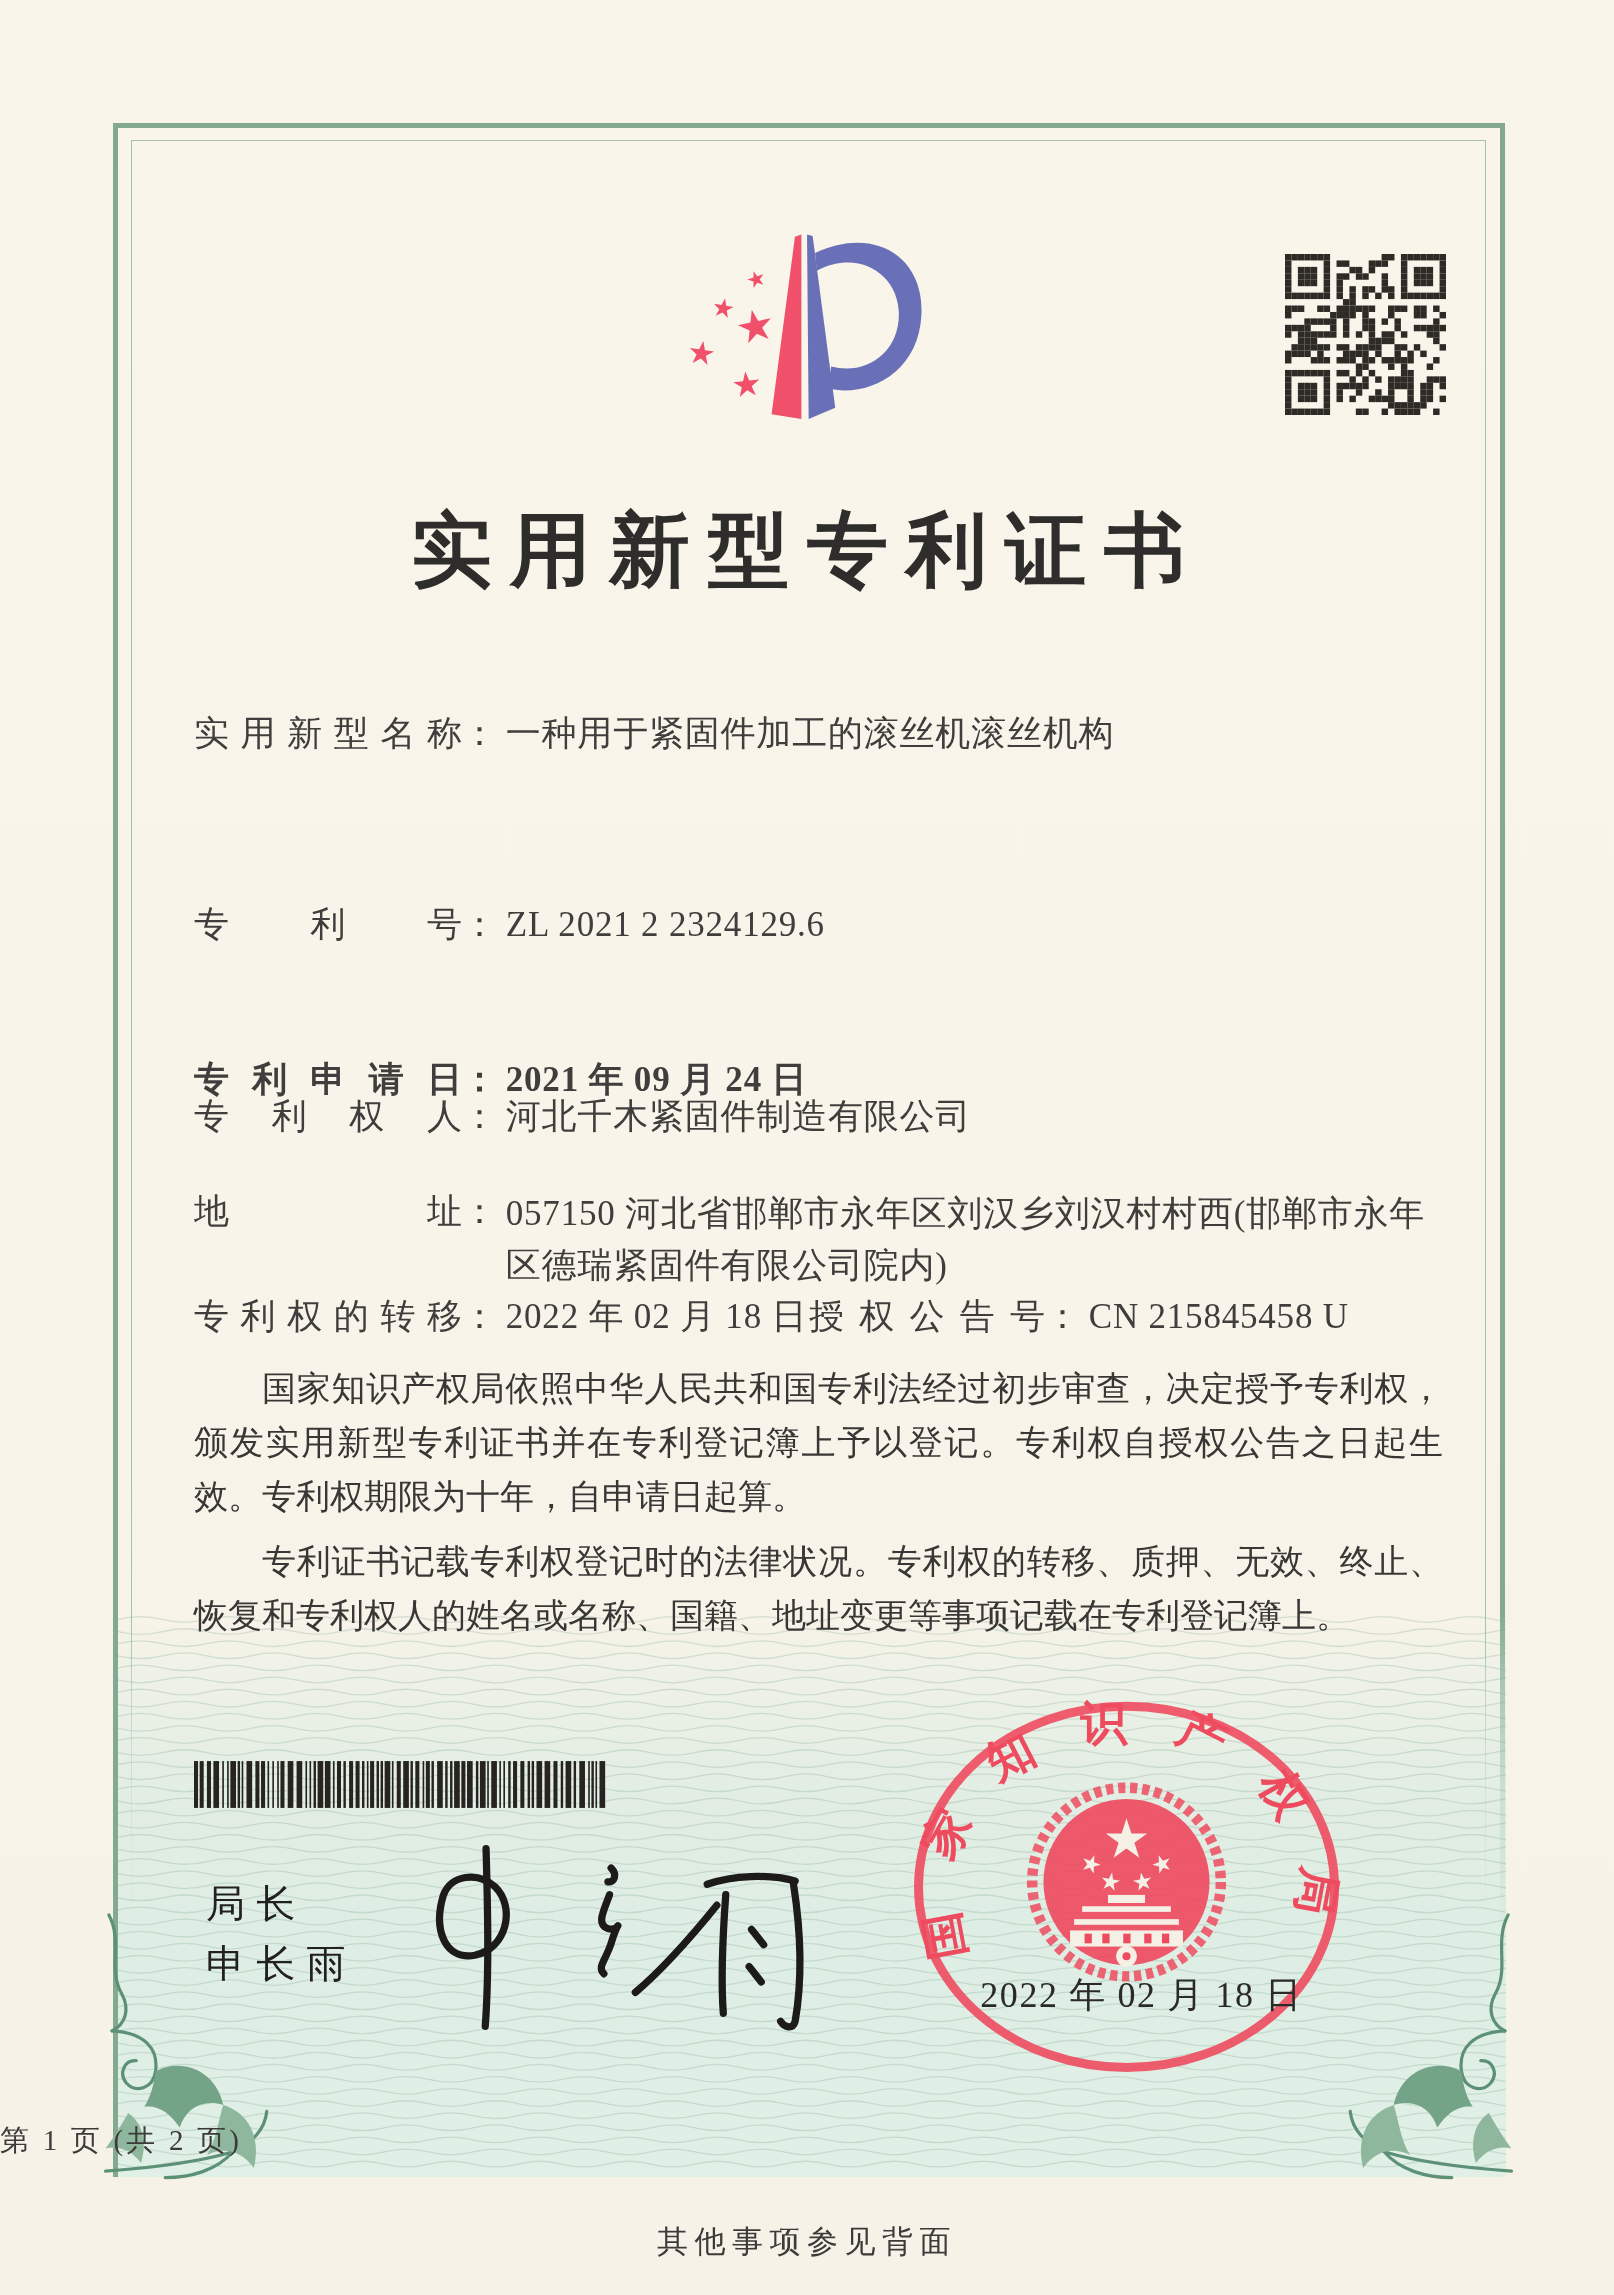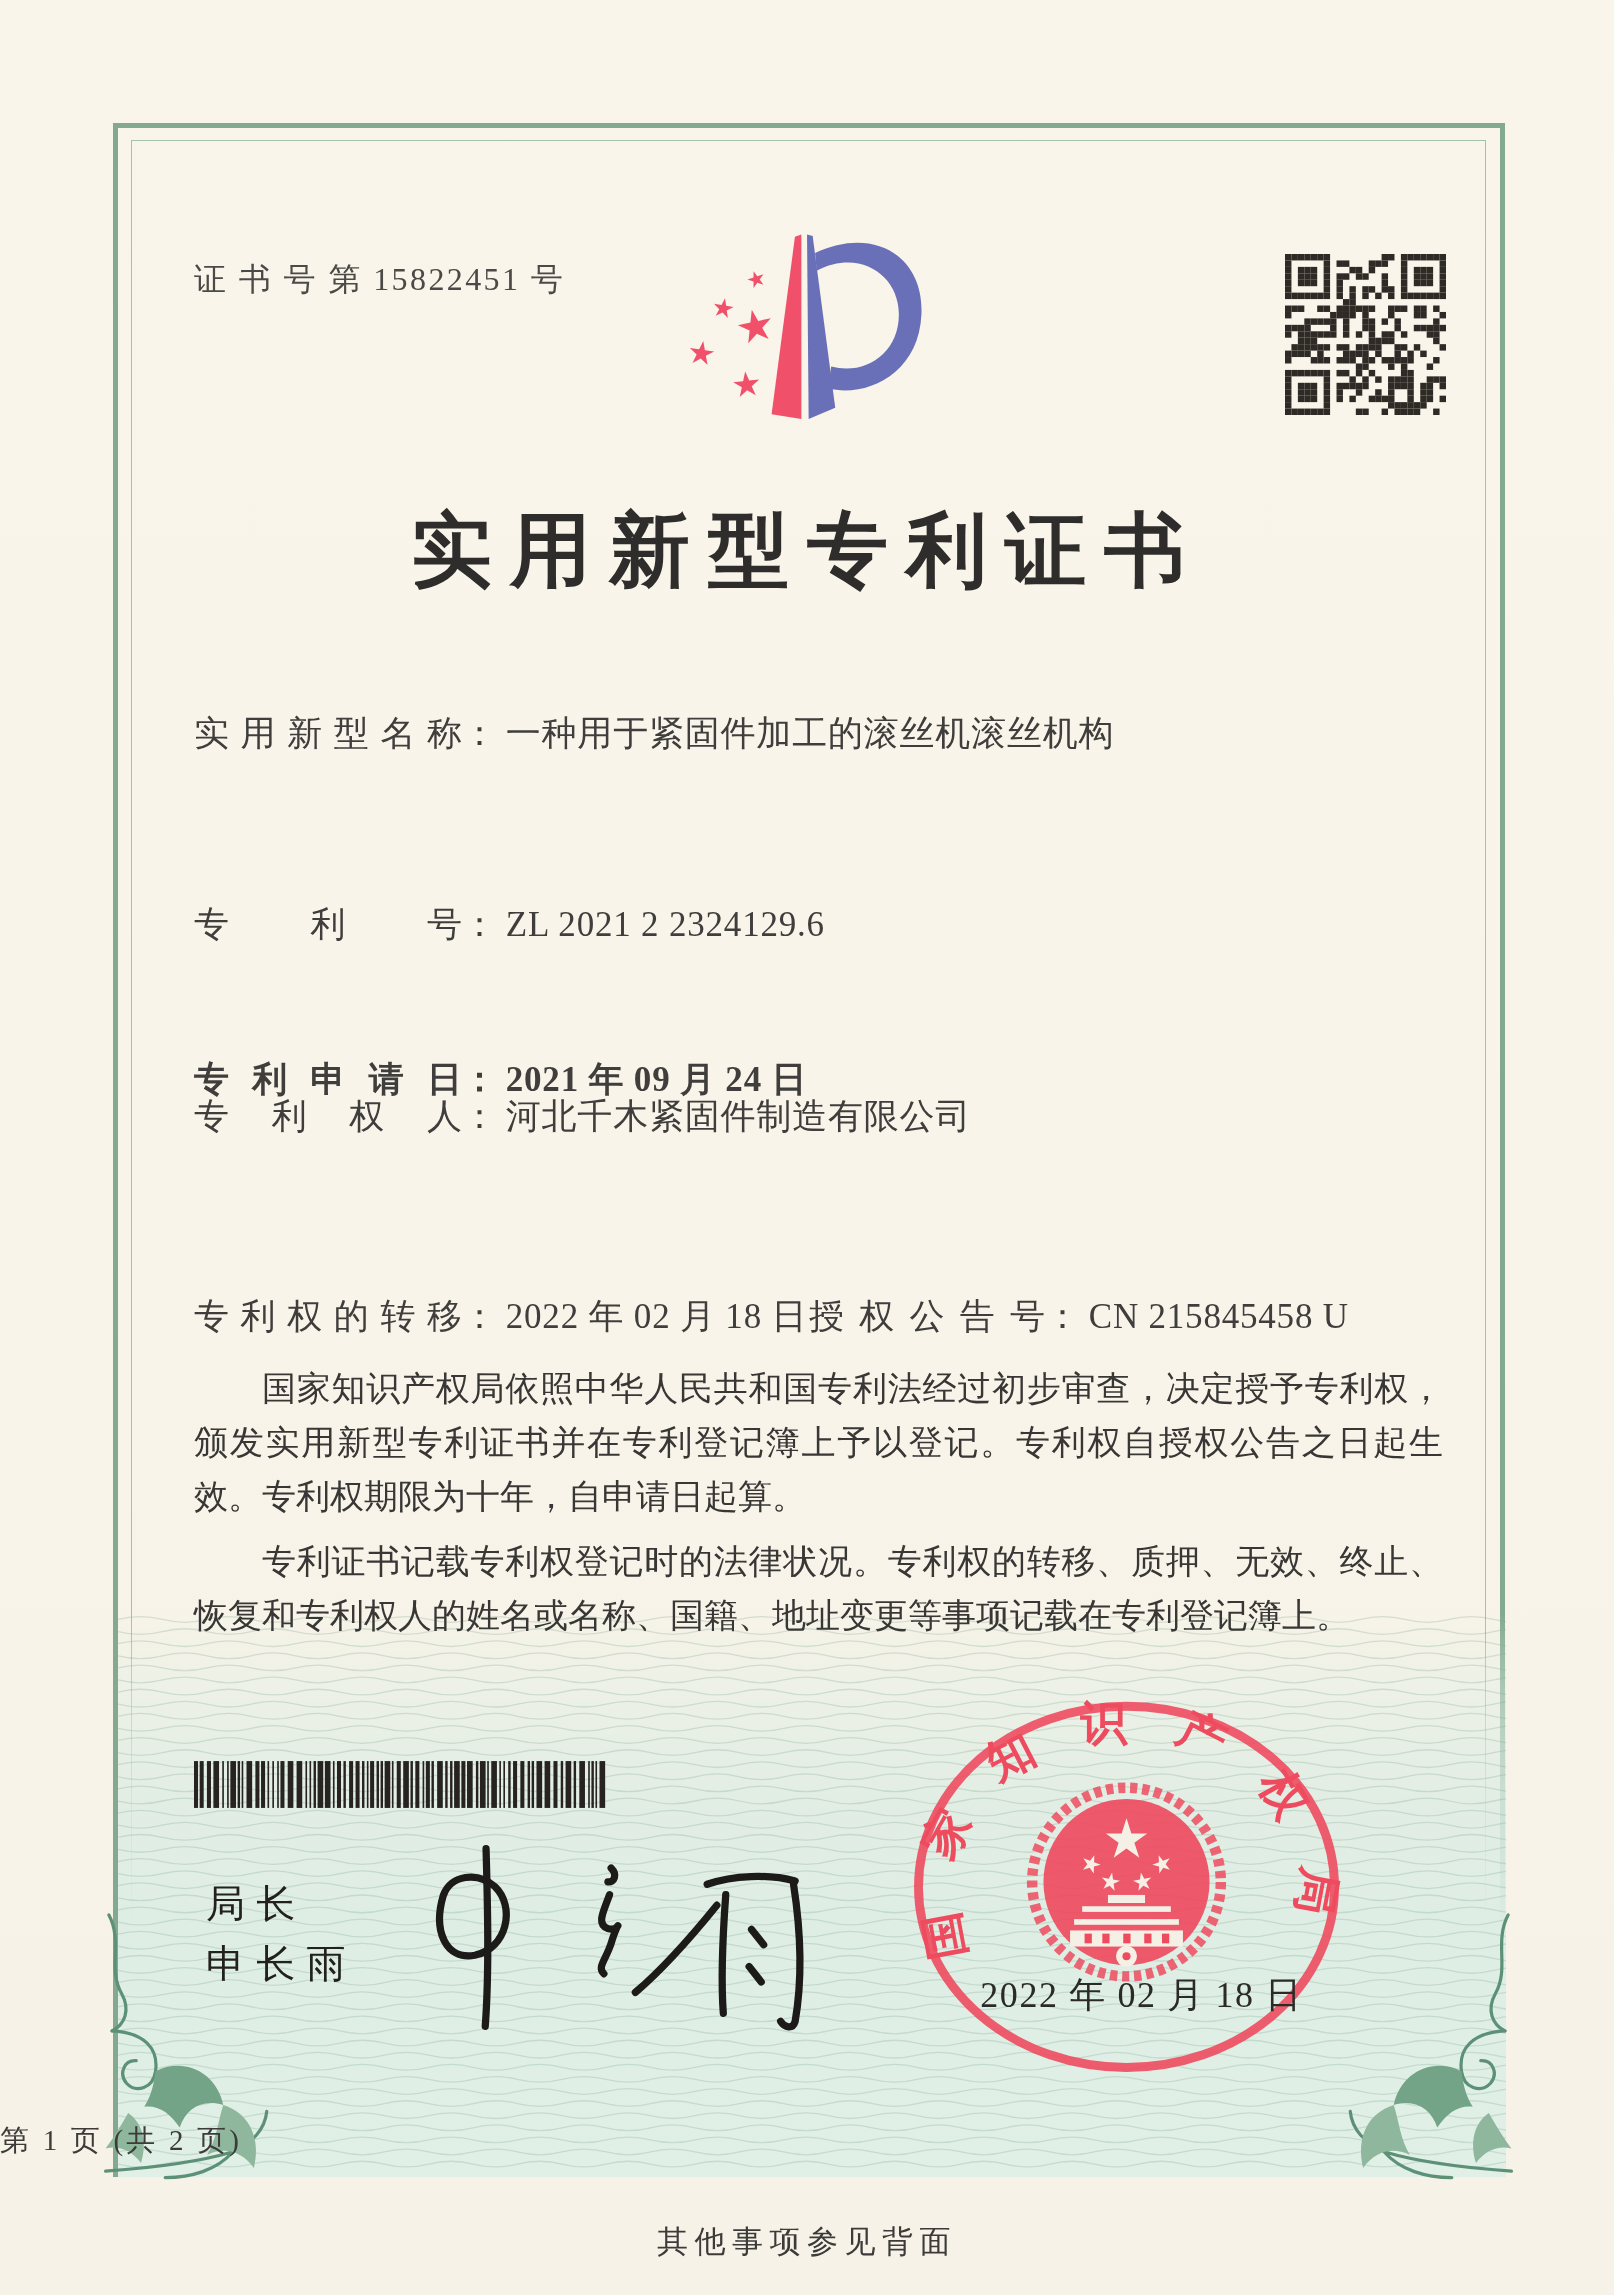--- a/index.html
+++ b/index.html
@@ -95,21 +95,20 @@
           <path d="M0 608 q27 -7 55 0 q28 7 55 0 q27 -7 55 0 q28 7 55 0 q27 -7 55 0 q28 7 55 0 q27 -7 55 0 q28 7 55 0 q27 -7 55 0 q28 7 55 0 q27 -7 55 0 q28 7 55 0 q27 -7 55 0 q28 7 55 0 q27 -7 55 0 q28 7 55 0 q27 -7 55 0 q28 7 55 0 q27 -7 55 0 q28 7 55 0 q27 -7 55 0 q28 7 55 0 q27 -7 55 0 q28 7 55 0 q27 -7 55 0 q28 7 55 0 q27 -7 55 0 q28 7 55 0 q27 -7 55 0 q28 7 55 0 q27 -7 55 0 q28 7 55 0"></path>
           <path d="M0 623 q27 7 55 0 q28 -7 55 0 q27 7 55 0 q28 -7 55 0 q27 7 55 0 q28 -7 55 0 q27 7 55 0 q28 -7 55 0 q27 7 55 0 q28 -7 55 0 q27 7 55 0 q28 -7 55 0 q27 7 55 0 q28 -7 55 0 q27 7 55 0 q28 -7 55 0 q27 7 55 0 q28 -7 55 0 q27 7 55 0 q28 -7 55 0 q27 7 55 0 q28 -7 55 0 q27 7 55 0 q28 -7 55 0 q27 7 55 0 q28 -7 55 0 q27 7 55 0 q28 -7 55 0 q27 7 55 0 q28 -7 55 0 q27 7 55 0 q28 -7 55 0"></path>
           <path d="M0 638 q27 -7 55 0 q28 7 55 0 q27 -7 55 0 q28 7 55 0 q27 -7 55 0 q28 7 55 0 q27 -7 55 0 q28 7 55 0 q27 -7 55 0 q28 7 55 0 q27 -7 55 0 q28 7 55 0 q27 -7 55 0 q28 7 55 0 q27 -7 55 0 q28 7 55 0 q27 -7 55 0 q28 7 55 0 q27 -7 55 0 q28 7 55 0 q27 -7 55 0 q28 7 55 0 q27 -7 55 0 q28 7 55 0 q27 -7 55 0 q28 7 55 0 q27 -7 55 0 q28 7 55 0 q27 -7 55 0 q28 7 55 0 q27 -7 55 0 q28 7 55 0"></path>
           <path d="M0 653 q27 7 55 0 q28 -7 55 0 q27 7 55 0 q28 -7 55 0 q27 7 55 0 q28 -7 55 0 q27 7 55 0 q28 -7 55 0 q27 7 55 0 q28 -7 55 0 q27 7 55 0 q28 -7 55 0 q27 7 55 0 q28 -7 55 0 q27 7 55 0 q28 -7 55 0 q27 7 55 0 q28 -7 55 0 q27 7 55 0 q28 -7 55 0 q27 7 55 0 q28 -7 55 0 q27 7 55 0 q28 -7 55 0 q27 7 55 0 q28 -7 55 0 q27 7 55 0 q28 -7 55 0 q27 7 55 0 q28 -7 55 0 q27 7 55 0 q28 -7 55 0"></path>
           <path d="M0 668 q27 -7 55 0 q28 7 55 0 q27 -7 55 0 q28 7 55 0 q27 -7 55 0 q28 7 55 0 q27 -7 55 0 q28 7 55 0 q27 -7 55 0 q28 7 55 0 q27 -7 55 0 q28 7 55 0 q27 -7 55 0 q28 7 55 0 q27 -7 55 0 q28 7 55 0 q27 -7 55 0 q28 7 55 0 q27 -7 55 0 q28 7 55 0 q27 -7 55 0 q28 7 55 0 q27 -7 55 0 q28 7 55 0 q27 -7 55 0 q28 7 55 0 q27 -7 55 0 q28 7 55 0 q27 -7 55 0 q28 7 55 0 q27 -7 55 0 q28 7 55 0"></path>
           <path d="M0 683 q27 7 55 0 q28 -7 55 0 q27 7 55 0 q28 -7 55 0 q27 7 55 0 q28 -7 55 0 q27 7 55 0 q28 -7 55 0 q27 7 55 0 q28 -7 55 0 q27 7 55 0 q28 -7 55 0 q27 7 55 0 q28 -7 55 0 q27 7 55 0 q28 -7 55 0 q27 7 55 0 q28 -7 55 0 q27 7 55 0 q28 -7 55 0 q27 7 55 0 q28 -7 55 0 q27 7 55 0 q28 -7 55 0 q27 7 55 0 q28 -7 55 0 q27 7 55 0 q28 -7 55 0 q27 7 55 0 q28 -7 55 0 q27 7 55 0 q28 -7 55 0"></path>
         </g>
       </svg>
   </div>
 
-  <div class="abs certno">证 书 号 第 15822451 号</div>
 
   <svg class="abs" style="left:662px;top:211px;" width="282" height="258" viewBox="0 0 350 320">
     <defs>
       <path id="st" d="M0,-1 L0.2245,-0.309 0.951,-0.309 0.363,0.118 0.588,0.809 0,0.382 -0.588,0.809 -0.363,0.118 -0.951,-0.309 -0.2245,-0.309 Z"></path>
     </defs>
     <g fill="#f0506a">
       <polygon points="165,32 173,29 173,258 136,252"></polygon>
       <use href="#st" transform="translate(117,85) scale(11) rotate(-18)"></use>
       <use href="#st" transform="translate(76,121) scale(13) rotate(10)"></use>
       <use href="#st" transform="translate(116,144) scale(22) rotate(-12)"></use>
@@ -448,20 +447,24 @@
     <span class="fvalue">ZL 2021 2 2324129.6</span>
   </div>
   <div class="abs row" style="top:1056px;font-weight:bold;">
     <span class="flabel">专利申请日</span><span class="colon">：</span>
     <span class="fvalue">2021 年 09 月 24 日</span>
   </div>
   <div class="abs row" style="top:1093px;">
     <span class="flabel">专利权人</span><span class="colon">：</span>
     <span class="fvalue">河北千木紧固件制造有限公司</span>
   </div>
+  <div class="abs row" style="top:1188px;">
+    <span class="flabel">地址</span><span class="colon">：</span>
+    <span class="fvalue wrap">057150 河北省邯郸市永年区刘汉乡刘汉村村西(邯郸市永年区德瑞紧固件有限公司院内)</span>
+  </div>
 
   <div class="abs row" style="top:1293px;">
     <span class="flabel">专利权的转移</span><span class="colon">：</span>
     <span class="fvalue">2022 年 02 月 18 日</span>
     <span class="grant-right">
       <span class="flabel">授权公告号</span><span class="colon">：</span>
       <span class="fvalue">CN 215845458 U</span>
     </span>
   </div>
 

